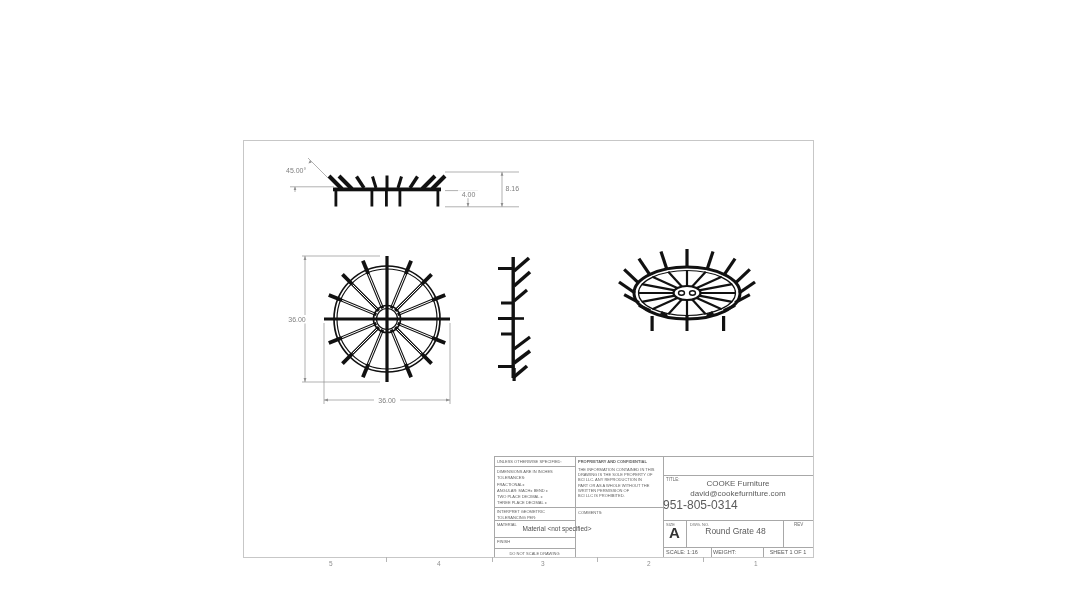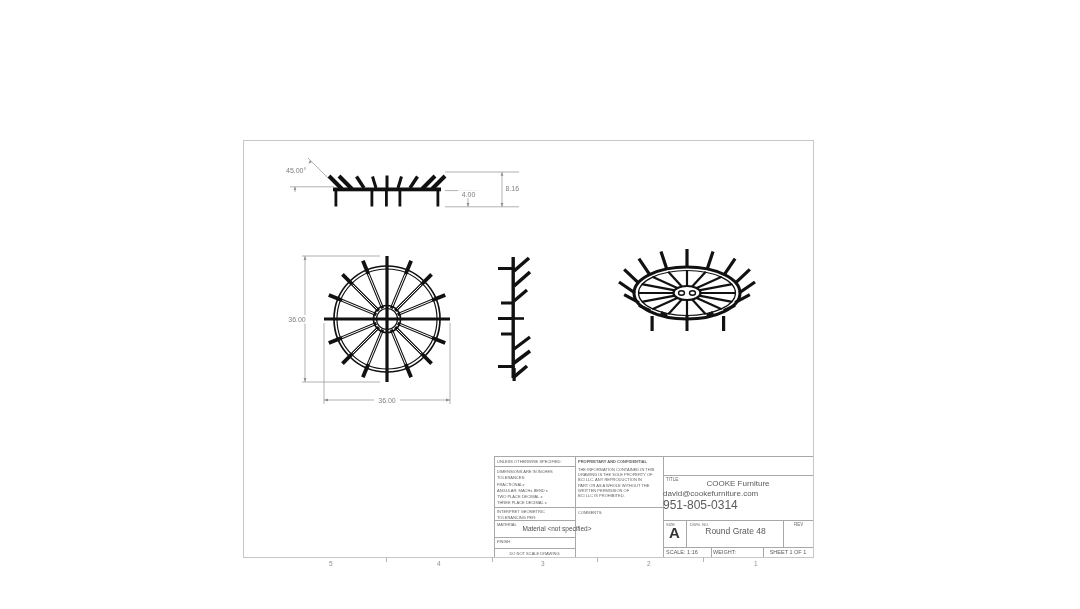--- a/index.html
+++ b/index.html
@@ -246,21 +246,21 @@
     <div>PART OR AS A WHOLE WITHOUT THE</div>
     <div>WRITTEN PERMISSION OF</div>
     <div>BCI LLC IS PROHIBITED.</div>
   </div>
   <div class="abs tiny" style="left:578px;top:510px">COMMENTS:</div>
 </div>
 
 <div>
   <div class="abs" style="left:666px;top:477px;font-size:4.5px;color:#6a6a6a">TITLE:</div>
   <div class="abs tbtext" style="left:663px;top:479px;width:150px;text-align:center;font-size:8px">COOKE Furniture</div>
-  <div class="abs tbtext" style="left:663px;top:488.5px;width:150px;text-align:left;font-size:8px">david@cookefurniture.com</div>
+  <div class="abs tbtext" style="left:663px;top:488.5px;width:150px;text-align:center;font-size:8px">david@cookefurniture.com</div>
   <div class="abs tbtext" style="left:663px;top:498px;width:150px;text-align:left;font-size:12px">951-805-0314</div>
 
   <div class="abs" style="left:666px;top:522px;font-size:4px;color:#6a6a6a">SIZE</div>
   <div class="abs" style="left:669px;top:524px;font-size:15px;color:#333;font-weight:bold">A</div>
   <div class="abs" style="left:690px;top:522px;font-size:4px;color:#6a6a6a">DWG.  NO.</div>
   <div class="abs tbtext" style="left:688px;top:526px;width:95px;text-align:center;font-size:8.5px">Round Grate 48</div>
   <div class="abs" style="left:794px;top:522px;font-size:4.5px;color:#6a6a6a">REV</div>
 
   <div class="abs tbtext" style="left:666px;top:549px;font-size:5.5px">SCALE: 1:16</div>
   <div class="abs tbtext" style="left:713px;top:549px;font-size:5.5px">WEIGHT:</div>

